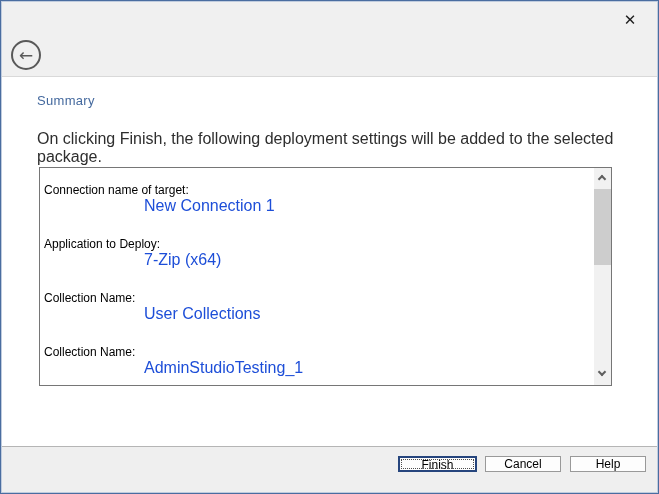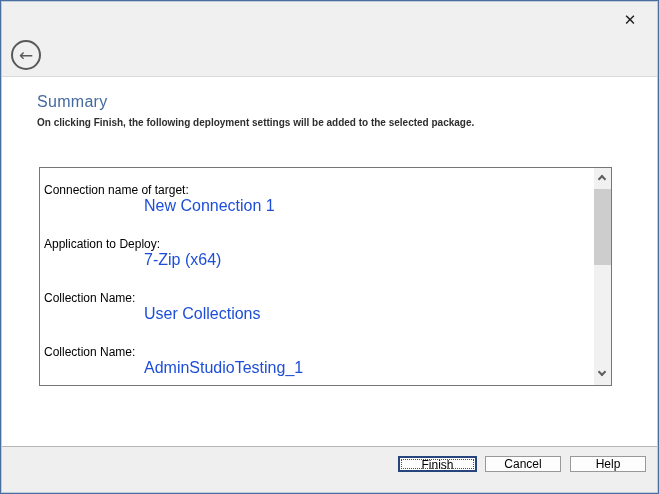--- a/index.html
+++ b/index.html
@@ -43,26 +43,26 @@
     font-family: "DejaVu Sans", sans-serif;
   }
   .wizard-title {
     position: absolute; left: 48px; top: 46px;
     font-size: 13px; color: #1a1a1a;
   }
 
   
   .page-heading {
     position: absolute; left: 36px; top: 92px;
-    font-size: 16px; font-weight: 400;
+    font-size: 13px; font-weight: 400;
     color: #44699e; letter-spacing: 0.3px;
   }
   .page-description {
-    position: absolute; left: 36px; top: 116px;
-    font-size: 10px; color: #2e2e2e; font-weight: bold;
+    position: absolute; left: 36px; top: 129px;
+    font-size: 16px; color: #2e2e2e;
   }
 
   .summary-box {
     position: absolute; left: 38px; top: 166px;
     width: 573px; height: 219px;
     background: #ffffff;
     border: 1px solid #767676;
   }
   .box-content {
     position: absolute; left: 0; top: 0; right: 18px; bottom: 0;

